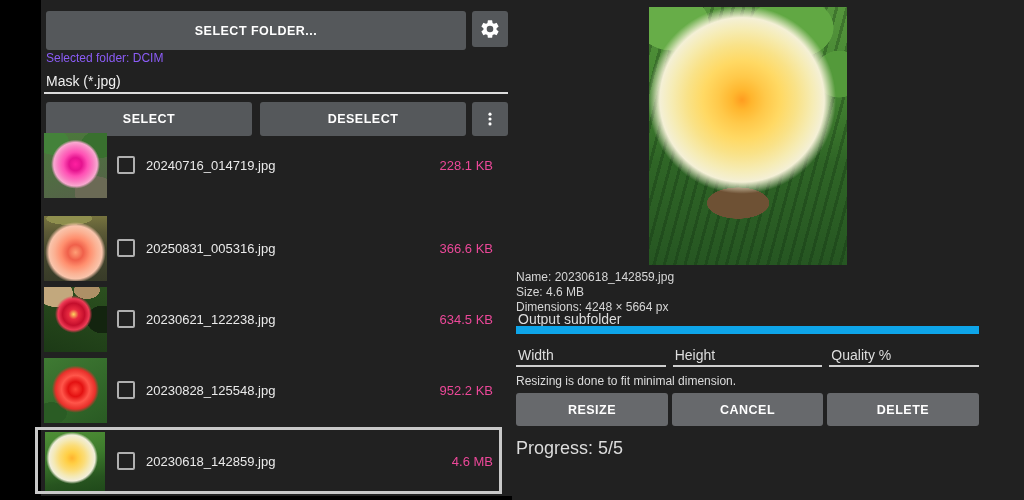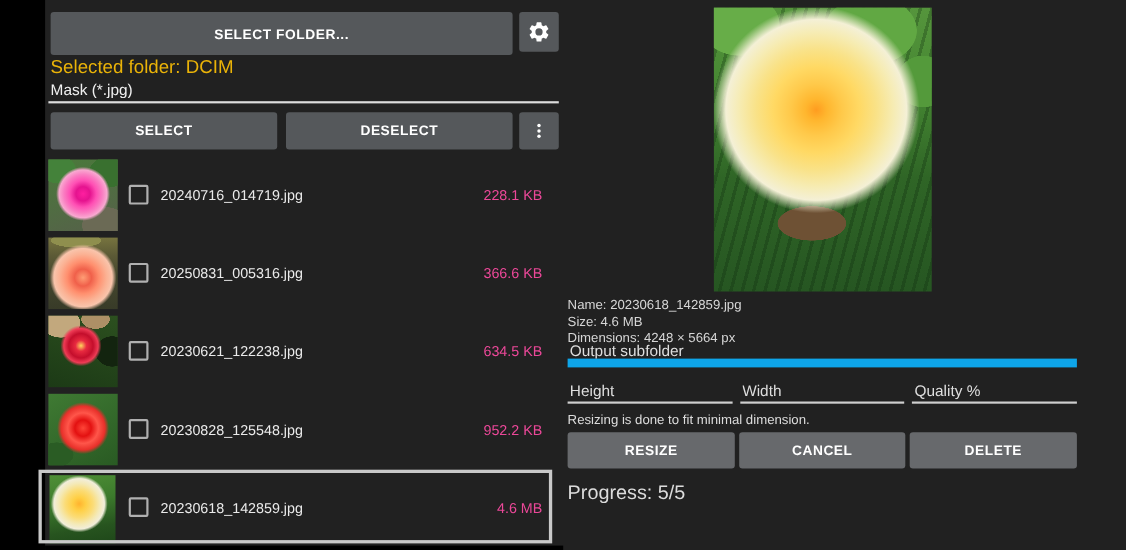--- a/index.html
+++ b/index.html
@@ -20,21 +20,21 @@
     color:#fff; font-family:"Liberation Sans", sans-serif;
     font-weight:700; font-size:12.5px; letter-spacing:0.5px; cursor:pointer;
   }
   .btn.action { background:#67696c; }
   .icon-btn { padding:0; }
   .icon-btn svg { display:block; }
 
   
   .select-folder-btn { left:46px; top:11px; width:420px; height:39px; }
   .settings-btn      { left:472px; top:11px; width:36px; height:36px; }
-  .selected-folder   { position:absolute; left:46px; top:51px; font-size:17px; color:#eab308; }
+  .selected-folder   { position:absolute; left:46px; top:51px; font-size:12px; color:#8b5cf6; }
   .mask-input {
     position:absolute; left:44px; top:70px; width:464px; height:24px;
     background:transparent; border:none; border-bottom:2px solid #dcdcdc;
     color:#f0f0f0; font-size:14px; font-family:"Liberation Sans", sans-serif; padding:0 2px;
   }
   .select-btn   { left:46px;  top:102px; width:206px; height:34px; }
   .deselect-btn { left:260px; top:102px; width:206px; height:34px; }
   .more-btn     { left:472px; top:102px; width:36px;  height:34px; }
 
   
@@ -143,21 +143,21 @@
 <button class="btn icon-btn more-btn">
   <span>
     <svg width="18" height="18" viewBox="0 0 24 24" fill="#ffffff">
         <circle cx="12" cy="5.5" r="2.1"></circle>
         <circle cx="12" cy="12" r="2.1"></circle>
         <circle cx="12" cy="18.5" r="2.1"></circle>
       </svg>
   </span>
 </button>
 
-<div class="file-row" style="top:142px">
+<div class="file-row" style="top:130px">
   <div class="thumb rose-pink"></div>
   <span class="checkbox"></span>
   <span class="fname">20240716_014719.jpg</span>
   <span class="fsize">228.1 KB</span>
 </div>
 <div class="file-row" style="top:213px">
   <div class="thumb rose-coral"></div>
   <span class="checkbox"></span>
   <span class="fname">20250831_005316.jpg</span>
   <span class="fsize">366.6 KB</span>
@@ -182,21 +182,21 @@
 </div>
 <div class="selected-outline"></div>
 
 <div class="preview-img"></div>
 <div class="info-line info-name">Name: 20230618_142859.jpg</div>
 <div class="info-line info-size">Size: 4.6 MB</div>
 <div class="info-line info-dims">Dimensions: 4248 × 5664 px</div>
 
 <input class="ul-input subfolder-input" type="text" placeholder="Output subfolder" style="">
 <div class="fields-row">
+  <input type="text" placeholder="Width" style="">
   <input type="text" placeholder="Height" style="">
-  <input type="text" placeholder="Width" style="">
   <input type="text" placeholder="Quality %" style="">
 </div>
 <div class="resize-note">Resizing is done to fit minimal dimension.</div>
 <button class="btn action resize-btn">RESIZE</button>
 <button class="btn action cancel-btn">CANCEL</button>
 <button class="btn action delete-btn">DELETE</button>
 <div class="progress">Progress: 5/5</div>
 
 </body></html>

